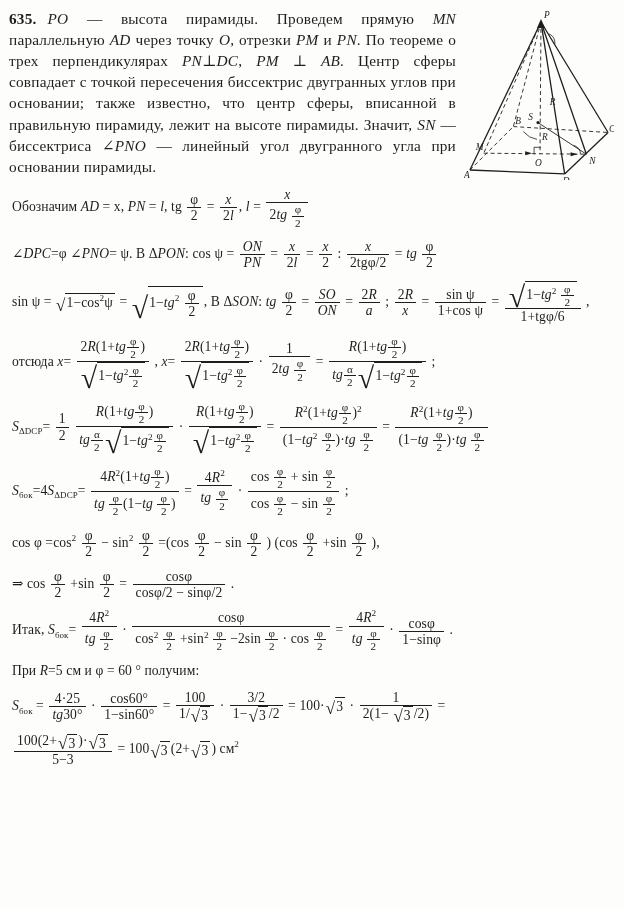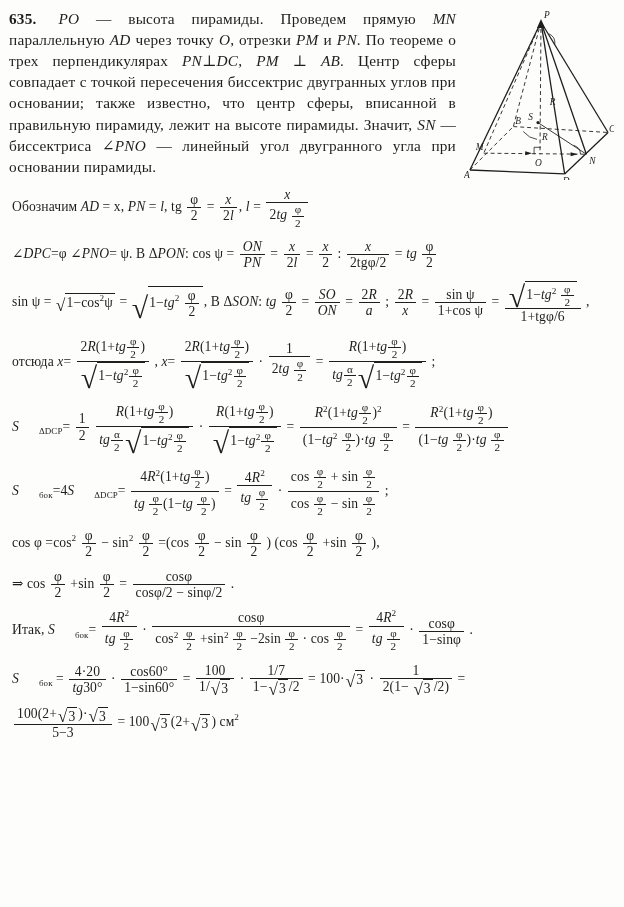--- a/index.html
+++ b/index.html
@@ -7,35 +7,35 @@
     width:624px;height:907px;overflow:hidden;
     background:#fdfdfc;color:#1e1e1e;
     font-family:"Liberation Serif","DejaVu Serif",serif;
   }
   .page{padding:8px 10px 0 9px;}
   
   .para{
     font-size:15.3px;line-height:1.38;text-align:justify;
     margin:0 0 4px 0;letter-spacing:0.2px;
   }
-  .para b{margin-right:22px;}
+  .para b{margin-right:11px;}
   .fig{
     float:right;width:150px;height:172px;margin:0 0 2px 8px;
   }
   .fig svg{width:100%;height:100%;}
   .fig text{font-family:"Liberation Serif",serif;font-style:italic;font-size:9.5px;fill:#1e1e1e;}
   .it{font-style:italic;}
   
   .fline{
     clear:left;
     font-size:13.6px;line-height:1.25;margin:10px 0;padding-left:3px;
     white-space:nowrap;letter-spacing:0.1px;
   }
   .fline sup{font-size:0.68em;line-height:0;}
-  .fline sub{font-size:0.66em;line-height:0;margin-left:20px;}
+  .fline sub{font-size:0.66em;line-height:0;}
   .frac{
     display:inline-block;text-align:center;vertical-align:middle;
     margin:0 2px;line-height:1.12;
   }
   .frac .num,.frac .den{display:block;padding:0 3px;}
   .frac .den{border-top:1px solid #1e1e1e;}
   .frac .frac{font-size:0.82em;margin:0 1px;}
   .sqrt{display:inline-flex;align-items:flex-end;vertical-align:middle;margin:0 1px;}
   .rad{font-size:1.25em;line-height:0.85;transform:translateY(1px);}
   .sqrt.tall .rad{font-size:2.2em;}
@@ -122,24 +122,25 @@
               <span class="rad">√</span>
               <span class="rdc">1−<span class="it">tg</span><sup>2</sup><span class="frac"><span class="num">φ</span><span class="den">2</span></span></span>
             </span></span></span> · <span class="frac"><span class="num"><span class="it">R</span>(1+<span class="it">tg</span><span class="frac"><span class="num">φ</span><span class="den">2</span></span>)</span><span class="den"><span class="sqrt tall">
               <span class="rad">√</span>
               <span class="rdc">1−<span class="it">tg</span><sup>2</sup><span class="frac"><span class="num">φ</span><span class="den">2</span></span></span>
             </span></span></span> = <span class="frac"><span class="num"><span class="it">R</span><sup>2</sup>(1+<span class="it">tg</span><span class="frac"><span class="num">φ</span><span class="den">2</span></span>)<sup>2</sup></span><span class="den">(1−<span class="it">tg</span><sup>2</sup> <span class="frac"><span class="num">φ</span><span class="den">2</span></span>)·<span class="it">tg</span> <span class="frac"><span class="num">φ</span><span class="den">2</span></span></span></span> = <span class="frac"><span class="num"><span class="it">R</span><sup>2</sup>(1+<span class="it">tg</span><span class="frac"><span class="num">φ</span><span class="den">2</span></span>)</span><span class="den">(1−<span class="it">tg</span> <span class="frac"><span class="num">φ</span><span class="den">2</span></span>)·<span class="it">tg</span> <span class="frac"><span class="num">φ</span><span class="den">2</span></span></span></span></div>
       <div class="fline"><span class="it">S</span><sub>бок</sub>=4<span class="it">S</span><sub>ΔDCP</sub>= <span class="frac"><span class="num">4<span class="it">R</span><sup>2</sup>(1+<span class="it">tg</span><span class="frac"><span class="num">φ</span><span class="den">2</span></span>)</span><span class="den"><span class="it">tg</span> <span class="frac"><span class="num">φ</span><span class="den">2</span></span>(1−<span class="it">tg</span> <span class="frac"><span class="num">φ</span><span class="den">2</span></span>)</span></span> = <span class="frac"><span class="num">4<span class="it">R</span><sup>2</sup></span><span class="den"><span class="it">tg</span> <span class="frac"><span class="num">φ</span><span class="den">2</span></span></span></span> · <span class="frac"><span class="num">cos <span class="frac"><span class="num">φ</span><span class="den">2</span></span> + sin <span class="frac"><span class="num">φ</span><span class="den">2</span></span></span><span class="den">cos <span class="frac"><span class="num">φ</span><span class="den">2</span></span> − sin <span class="frac"><span class="num">φ</span><span class="den">2</span></span></span></span> ;</div>
       <div class="fline">cos φ =cos<sup>2</sup> <span class="frac"><span class="num">φ</span><span class="den">2</span></span> − sin<sup>2</sup> <span class="frac"><span class="num">φ</span><span class="den">2</span></span> =(cos <span class="frac"><span class="num">φ</span><span class="den">2</span></span> − sin <span class="frac"><span class="num">φ</span><span class="den">2</span></span> ) (cos <span class="frac"><span class="num">φ</span><span class="den">2</span></span> +sin <span class="frac"><span class="num">φ</span><span class="den">2</span></span> ),</div>
       <div class="fline">⇒ cos <span class="frac"><span class="num">φ</span><span class="den">2</span></span> +sin <span class="frac"><span class="num">φ</span><span class="den">2</span></span> = <span class="frac"><span class="num">cosφ</span><span class="den">cosφ/2 − sinφ/2</span></span> .</div>
       <div class="fline">Итак, <span class="it">S</span><sub>бок</sub>= <span class="frac"><span class="num">4<span class="it">R</span><sup>2</sup></span><span class="den"><span class="it">tg</span> <span class="frac"><span class="num">φ</span><span class="den">2</span></span></span></span> · <span class="frac"><span class="num">cosφ</span><span class="den">cos<sup>2</sup> <span class="frac"><span class="num">φ</span><span class="den">2</span></span> +sin<sup>2</sup> <span class="frac"><span class="num">φ</span><span class="den">2</span></span> −2sin <span class="frac"><span class="num">φ</span><span class="den">2</span></span> · cos <span class="frac"><span class="num">φ</span><span class="den">2</span></span></span></span> = <span class="frac"><span class="num">4<span class="it">R</span><sup>2</sup></span><span class="den"><span class="it">tg</span> <span class="frac"><span class="num">φ</span><span class="den">2</span></span></span></span> · <span class="frac"><span class="num">cosφ</span><span class="den">1−sinφ</span></span> .</div>
-      <div class="fline"><span class="it">S</span><sub>бок</sub> = <span class="frac"><span class="num">4·20</span><span class="den"><span class="it">tg</span>30°</span></span> · <span class="frac"><span class="num">cos60°</span><span class="den">1−sin60°</span></span> = <span class="frac"><span class="num">100</span><span class="den">1/<span class="sqrt">
+      <div class="fline">При <span class="it">R</span>=5 см и  φ = 60 ° получим:</div>
+      <div class="fline"><span class="it">S</span><sub>бок</sub> = <span class="frac"><span class="num">4·25</span><span class="den"><span class="it">tg</span>30°</span></span> · <span class="frac"><span class="num">cos60°</span><span class="den">1−sin60°</span></span> = <span class="frac"><span class="num">100</span><span class="den">1/<span class="sqrt">
               <span class="rad">√</span>
               <span class="rdc">3</span>
-            </span></span></span> · <span class="frac"><span class="num">1/7</span><span class="den">1−<span class="sqrt">
+            </span></span></span> · <span class="frac"><span class="num">3/2</span><span class="den">1−<span class="sqrt">
               <span class="rad">√</span>
               <span class="rdc">3</span>
             </span>/2</span></span> = 100·<span class="sqrt">
           <span class="rad">√</span>
           <span class="rdc">3</span>
         </span> · <span class="frac"><span class="num">1</span><span class="den">2(1− <span class="sqrt">
               <span class="rad">√</span>
               <span class="rdc">3</span>
             </span>/2)</span></span> =</div>
       <div class="fline"><span class="frac"><span class="num">100(2+<span class="sqrt">

